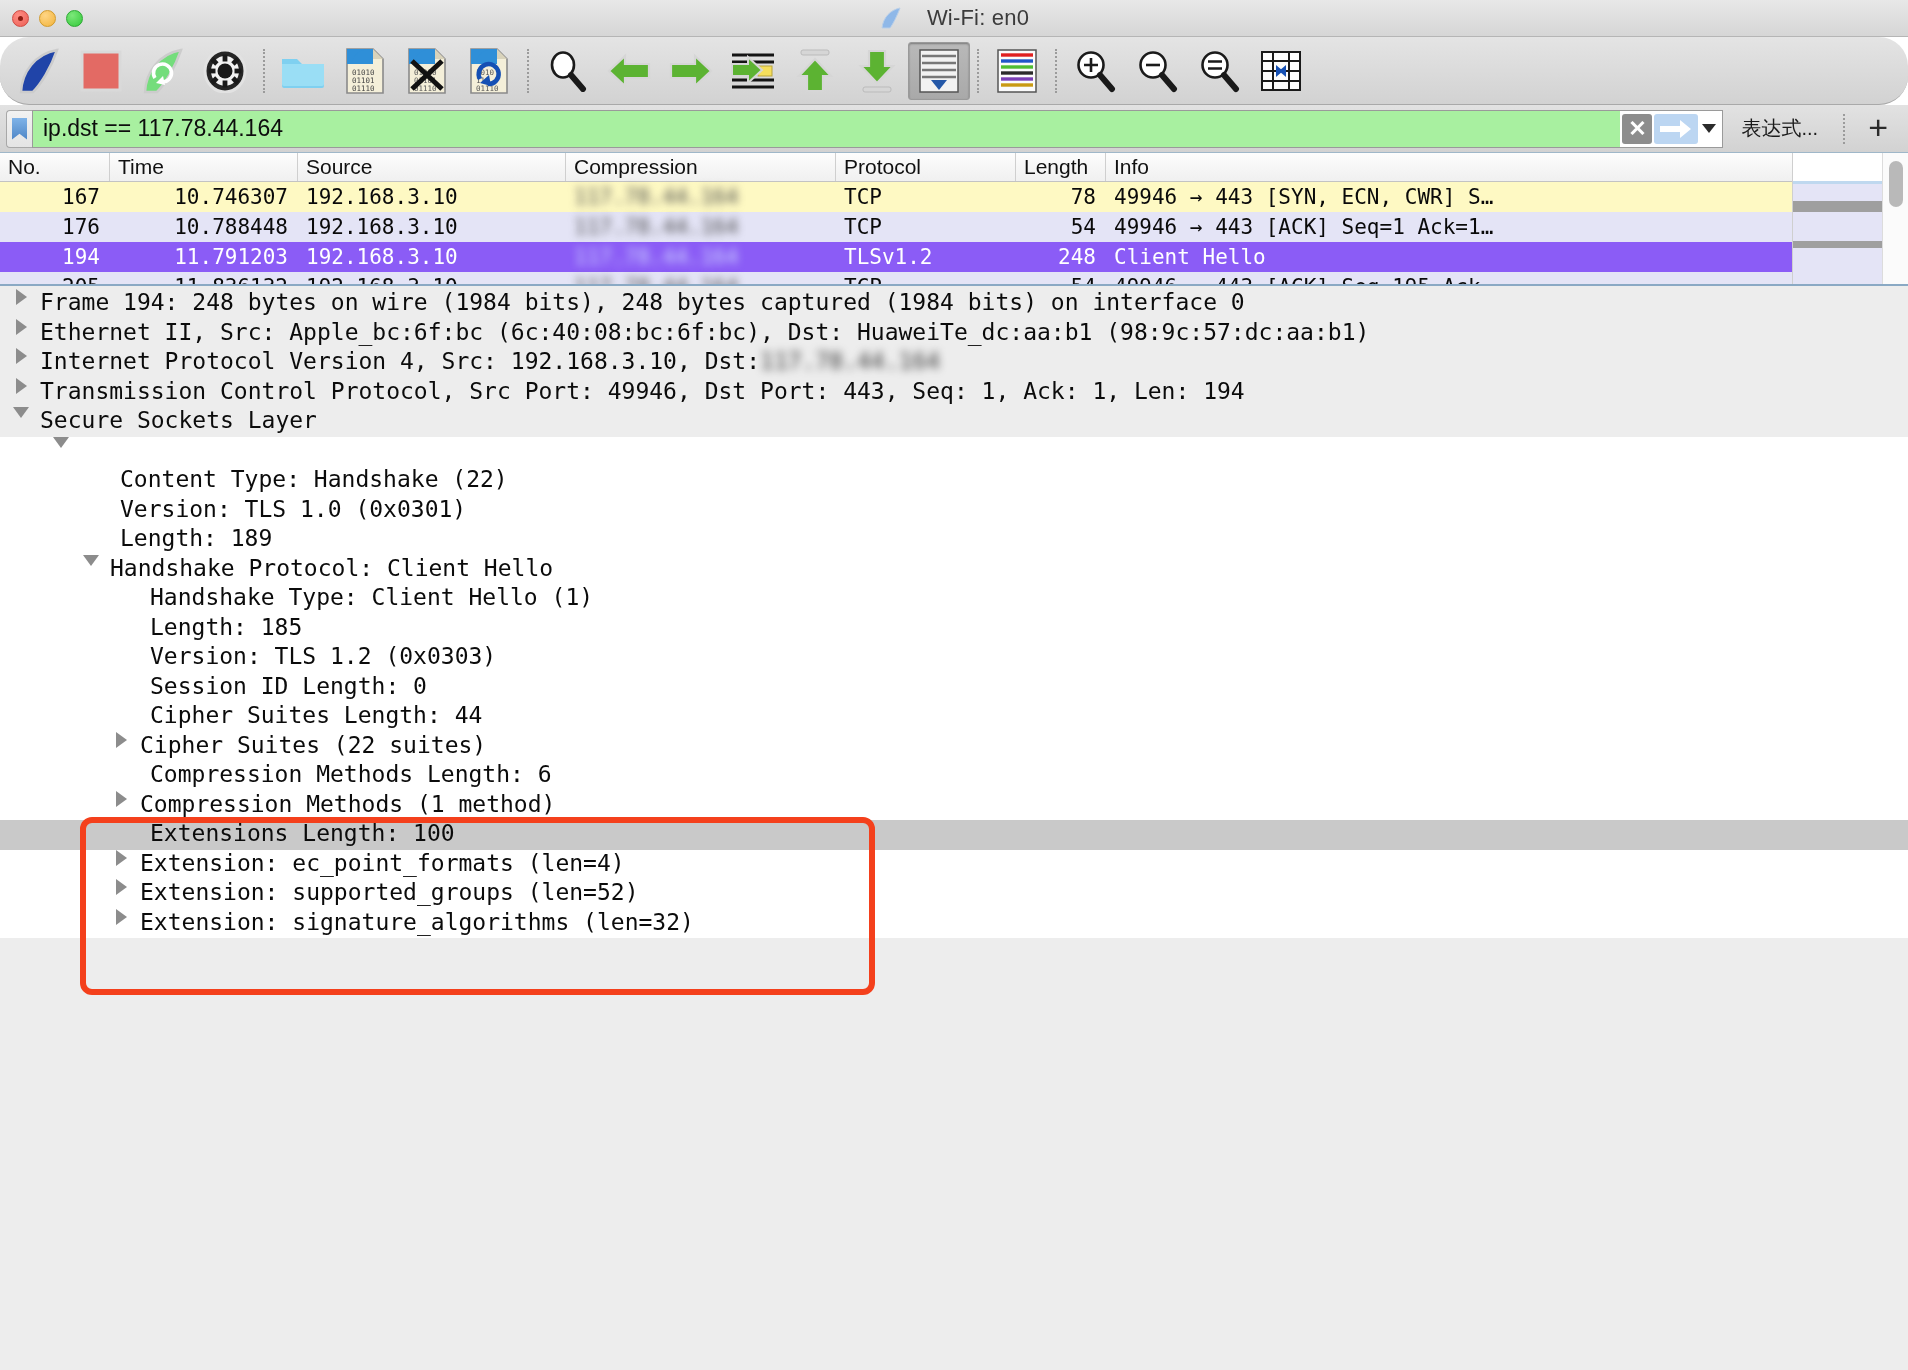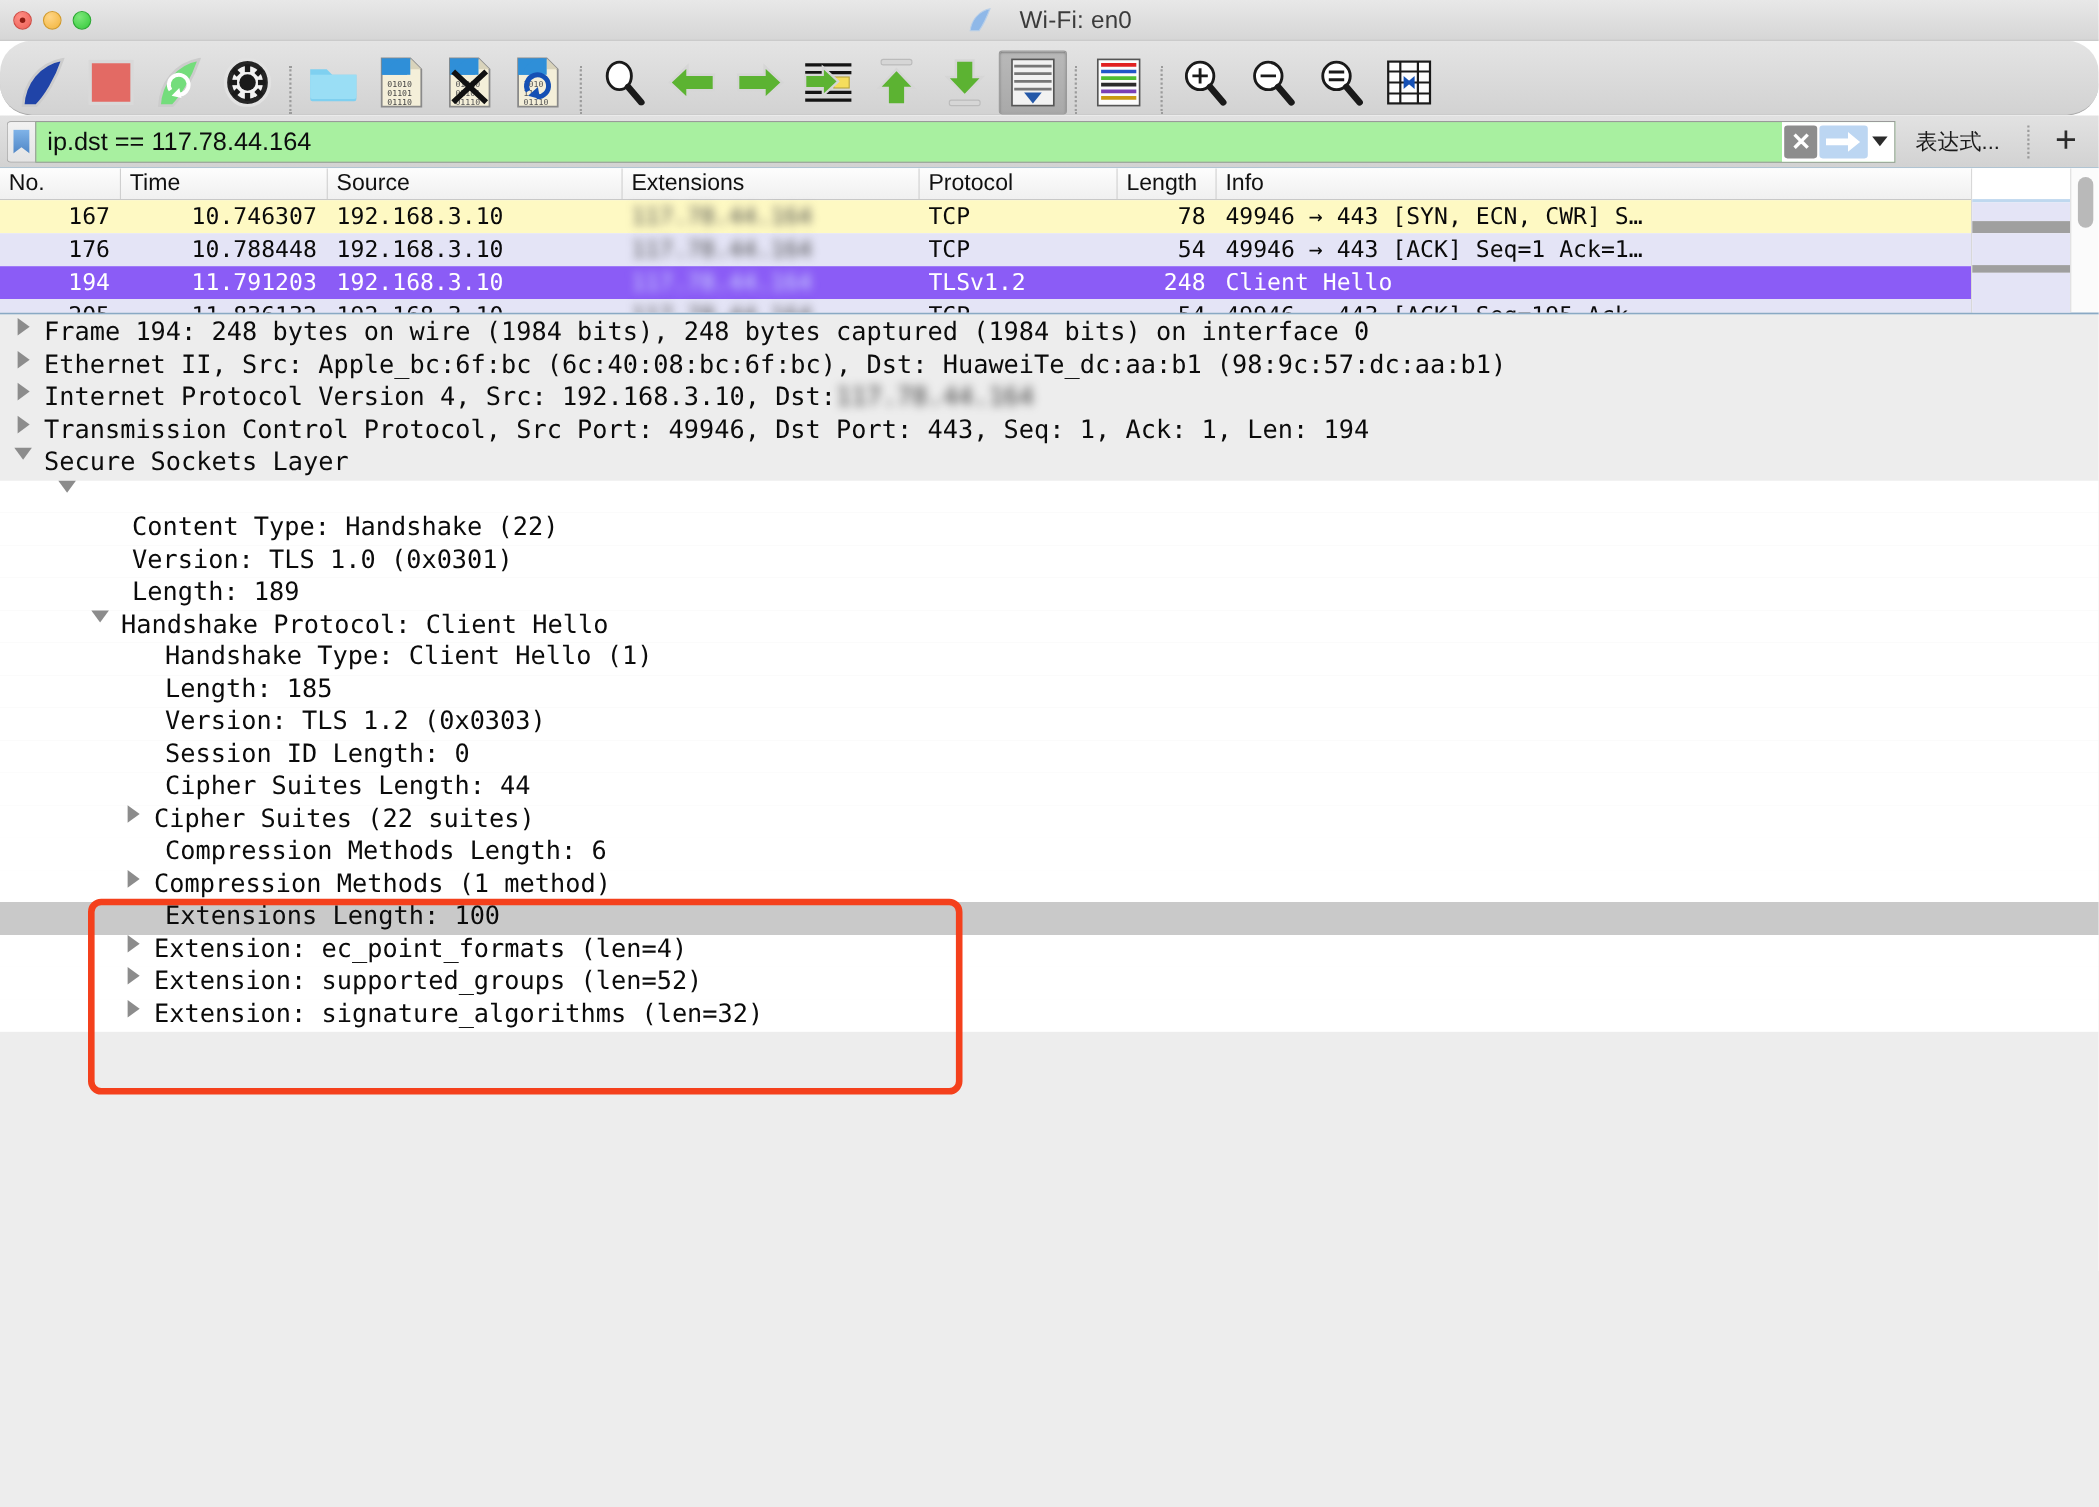--- a/index.html
+++ b/index.html
@@ -39,21 +39,21 @@
     pointer-events: none;
   }
   .title-text { font-size: 22px; color: #3b3b3b; letter-spacing: .2px; }
   .shark-fin-sm { width: 24px; height: 22px; }
 
   
   .toolbar {
     height: 68px;
     background: linear-gradient(#e4e4e4, #d2d2d2);
     border-bottom: 1px solid #a9a9a9;
-    display: flex; align-items: flex-end;
+    display: flex; align-items: center;
     padding: 0 8px;
     flex: 0 0 68px;
     border-radius: 29px;
   }
   .tb-btn {
     width: 62px; height: 58px;
     display: flex; align-items: center; justify-content: center;
     border-radius: 3px;
   }
   .tb-btn.pressed {
@@ -494,21 +494,21 @@
   </div>
 
   <div class="packet-list">
     <div class="pl-body">
       <div class="pl-main">
 
         <div class="pl-header">
           <div class="c-no">No.</div>
           <div class="c-time">Time</div>
           <div class="c-src">Source</div>
-          <div class="c-dst">Extensions</div>
+          <div class="c-dst">Compression</div>
           <div class="c-proto">Protocol</div>
           <div class="c-len">Length</div>
           <div class="c-info">Info</div>
         </div>
 
         <div class="pl-row row-gray">
           <div class="c-no">167</div>
           <div class="c-time">10.746307</div>
           <div class="c-src">192.168.3.10</div>
           <div class="c-dst blurred">117.78.44.164</div>

